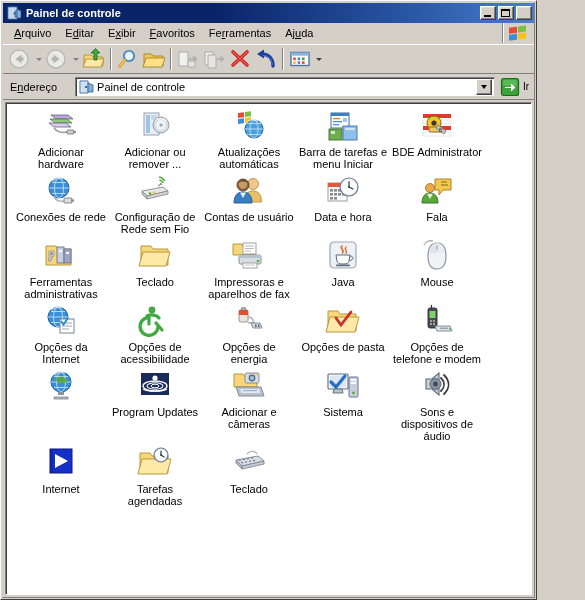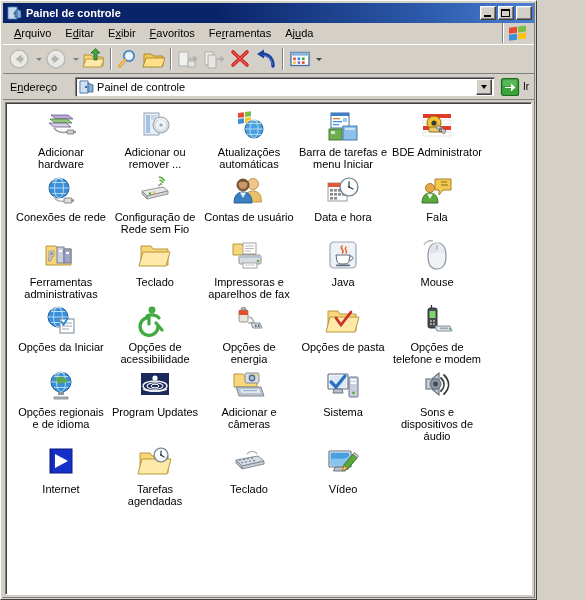--- a/index.html
+++ b/index.html
@@ -602,21 +602,21 @@
             <svg width="36" height="34" viewBox="0 0 36 34">
               <circle cx="15" cy="13" r="10" fill="#3a8fd8" stroke="#1d5f96" stroke-width="1"></circle>
               <path d="M5 13 L25 13 M8 7.5 L22 7.5 M8 18.5 L22 18.5" stroke="#bde1f7" stroke-width="0.9"></path>
               <ellipse cx="15" cy="13" rx="4.5" ry="10" fill="none" stroke="#bde1f7" stroke-width="0.9"></ellipse>
               <path d="M8 6 A10 10 0 0 1 19 4" stroke="#ffffff" stroke-width="1.8" fill="none" opacity="0.55"></path>
               <rect x="17" y="15" width="14" height="14" fill="#ffffff" stroke="#7a8490" stroke-width="1"></rect>
               <path d="M19 19 L29 19 M19 22 L29 22 M19 25 L26 25" stroke="#9aa7b5" stroke-width="1.1"></path>
               <path d="M18 17 L20.5 20.5 L25 14" stroke="#2a8ad4" stroke-width="2" fill="none"></path>
             </svg>
           </div>
-          <div class="lbl">Opções da Iniciar</div>
+          <div class="lbl">Opções da Internet</div>
         </div>
 
         <div class="cp-item">
           <div class="glyph">
             <svg width="36" height="34" viewBox="0 0 36 34">
               <circle cx="15" cy="6" r="3.4" fill="#3faa3f"></circle>
               <path d="M10 12 C14 10 20 11 22 14" stroke="#3faa3f" stroke-width="3.2" fill="none" stroke-linecap="round"></path>
               <path d="M12 12 L12 20" stroke="#3faa3f" stroke-width="3.2" stroke-linecap="round"></path>
               <path d="M21 23 A9 9 0 1 1 11 13.5" stroke="#3faa3f" stroke-width="3.4" fill="none" stroke-linecap="round"></path>
               <path d="M19 19 L25 26" stroke="#3faa3f" stroke-width="3.2" stroke-linecap="round"></path>
@@ -675,21 +675,20 @@
             <svg width="36" height="34" viewBox="0 0 36 34">
               <circle cx="18" cy="13" r="10" fill="#3a8fd8" stroke="#1d5f96" stroke-width="1"></circle>
               <path d="M8 13 L28 13 M11 7.5 L25 7.5 M11 18.5 L25 18.5" stroke="#bde1f7" stroke-width="0.9"></path>
               <ellipse cx="18" cy="13" rx="4.5" ry="10" fill="none" stroke="#bde1f7" stroke-width="0.9"></ellipse>
               <path d="M11 6 A10 10 0 0 1 22 4" stroke="#ffffff" stroke-width="1.8" fill="none" opacity="0.55"></path>
               <path d="M12 10 C14 7 17 9 19 7 C21 10 24 9 25 12 C22 15 19 13 16 15 C14 13 13 12 12 10 Z" fill="#5aa83a" opacity="0.85"></path>
               <rect x="15" y="23" width="6" height="3" fill="#8a949e"></rect>
               <path d="M11 28 L25 28 L25 30 L11 30 Z" fill="#b5bdc6" stroke="#7a8490" stroke-width="0.8"></path>
             </svg>
           </div>
-          <div class="lbl">Opções regionais e de idioma</div>
         </div>
 
         <div class="cp-item">
           <div class="glyph">
             <svg width="36" height="34" viewBox="0 0 36 34">
               <rect x="4" y="4" width="28" height="22" fill="#1a2a5a"></rect>
               <circle cx="18" cy="9" r="2.6" fill="#ffffff"></circle>
               <ellipse cx="18" cy="17" rx="12" ry="5" fill="none" stroke="#ffffff" stroke-width="1.3"></ellipse>
               <ellipse cx="18" cy="17" rx="8" ry="3.3" fill="none" stroke="#ffffff" stroke-width="1.1"></ellipse>
               <ellipse cx="18" cy="17" rx="4" ry="1.8" fill="none" stroke="#ffffff" stroke-width="1"></ellipse>
@@ -784,32 +783,18 @@
                 <rect x="14" y="15.3" width="2" height="1.2" transform="rotate(-10 15 15.8)"></rect>
                 <rect x="18" y="14.6" width="2" height="1.2" transform="rotate(-10 19 15)"></rect>
                 <rect x="22" y="13.9" width="2" height="1.2" transform="rotate(-10 23 14.4)"></rect>
               </g>
               <path d="M16 8 C19 4 25 5 26 8" stroke="#b0b0b0" stroke-width="1.3" fill="none"></path>
             </svg>
           </div>
           <div class="lbl">Teclado</div>
         </div>
 
-        <div class="cp-item">
-          <div class="glyph">
-            <svg width="36" height="34" viewBox="0 0 36 34">
-              <rect x="4" y="5" width="22" height="16" rx="1" fill="#ffffff" stroke="#5a6a7a" stroke-width="1.1"></rect>
-              <rect x="5.5" y="6.5" width="19" height="13" fill="#4a9fe0"></rect>
-              <path d="M5.5 14 C10 10 16 16 24.5 10 L24.5 19.5 L5.5 19.5 Z" fill="#86c5ef"></path>
-              <path d="M10 21 L19 21 L20.5 25 L8.5 25 Z" fill="#b9c2cc" stroke="#5a6a7a" stroke-width="0.9"></path>
-              <path d="M18 20 L28 8 L32 12 L22 24 Z" fill="#5aa83a" stroke="#2f6a20" stroke-width="0.9"></path>
-              <path d="M17 25 L19 19.5 L22.5 23 Z" fill="#f0c96a" stroke="#8a6a10" stroke-width="0.8"></path>
-              <path d="M28 8 L32 12 L33.5 10 L29.5 6.5 Z" fill="#c8c8c8" stroke="#707070" stroke-width="0.8"></path>
-            </svg>
-          </div>
-          <div class="lbl">Vídeo</div>
-        </div>
 
       </div>
     </div>
 
   </div>
 </div>
 
 </body></html>

